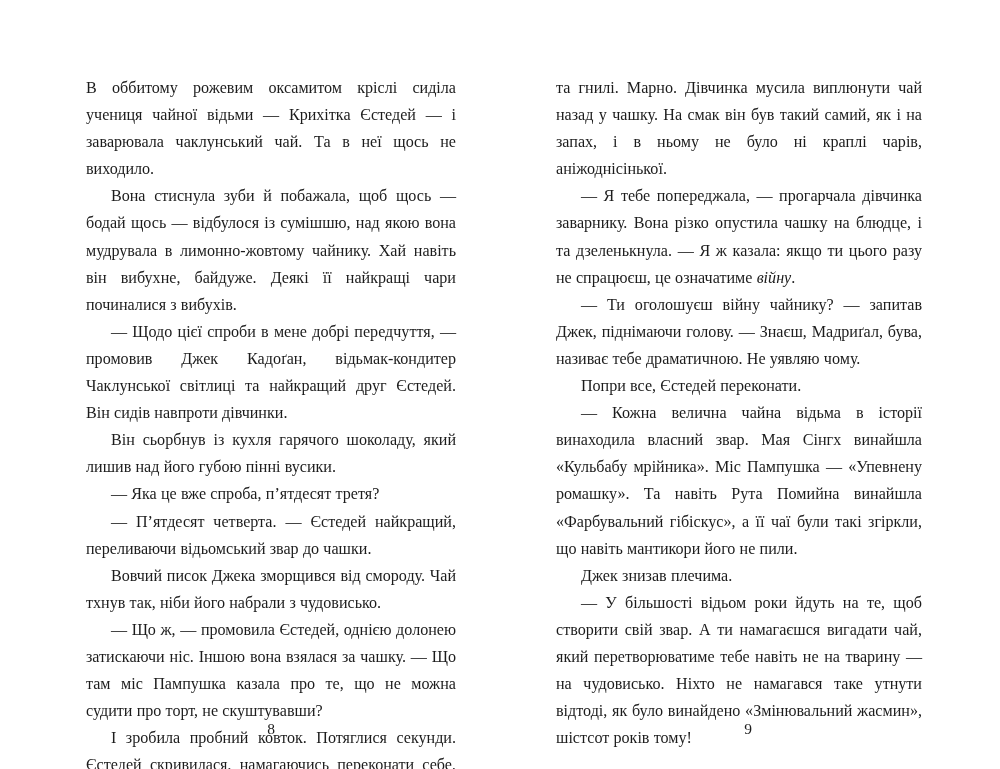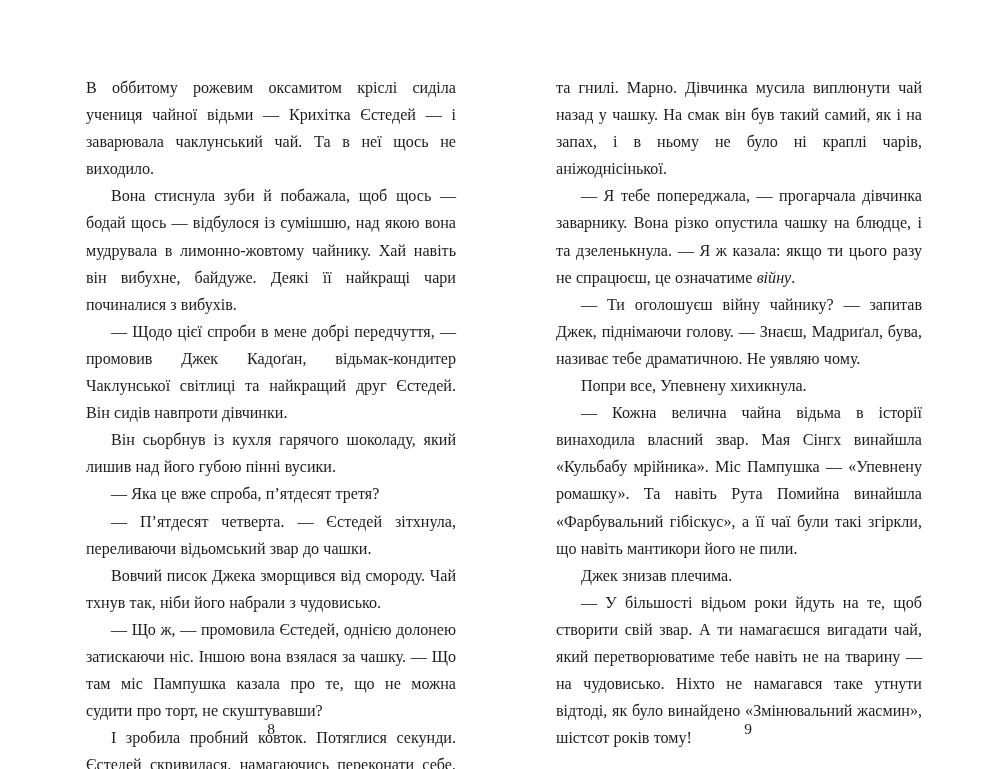--- a/index.html
+++ b/index.html
@@ -71,34 +71,34 @@
 
 <div class="spread">
 
   <div class="page page-left">
     <div class="text-column">
       <p class="para no-indent">В оббитому рожевим оксамитом кріслі сиділа учениця чайної відьми — Крихітка Єстедей — і заварювала чаклунський чай. Та в неї щось не виходило.</p>
       <p class="para">Вона стиснула зуби й побажала, щоб щось — бодай щось — відбулося із сумішшю, над якою вона мудрувала в лимонно-жовтому чайнику. Хай навіть він вибухне, байдуже. Деякі її найкращі чари починалися з вибухів.</p>
       <p class="para">— Щодо цієї спроби в мене добрі передчуття, — промовив Джек Кадоґан, відьмак-кондитер Чаклунської світлиці та найкращий друг Єстедей. Він сидів навпроти дівчинки.</p>
       <p class="para">Він сьорбнув із кухля гарячого шоколаду, який лишив над його губою пінні вусики.</p>
       <p class="para">— Яка це вже спроба, п’ятдесят третя?</p>
-      <p class="para">— П’ятдесят четверта. — Єстедей зітхнула, переливаючи відьомський звар до чашки.</p>
+      <p class="para">— П’ятдесят четверта. — Єстедей найкращий, переливаючи відьомський звар до чашки.</p>
       <p class="para">Вовчий писок Джека зморщився від смороду. Чай тхнув так, ніби його набрали з чудовисько.</p>
       <p class="para">— Що ж, — промовила Єстедей, однією долонею затискаючи ніс. Іншою вона взялася за чашку. — Що там міс Пампушка казала про те, що не можна судити про торт, не скуштувавши?</p>
       <p class="para">І зробила пробний ковток. Потяглися секунди. Єстедей скривилася, намагаючись переконати себе, що насолоджується смаком тліну</p>
     </div>
     <div class="folio">8</div>
   </div>
 
   <div class="page page-right">
     <div class="text-column">
         <p class="para no-indent">та гнилі. Марно. Дівчинка мусила виплюнути чай назад у чашку. На смак він був такий самий, як і на запах, і в ньому не було ні краплі чарів, аніжоднісінької.</p>
         <p class="para">— Я тебе попереджала, — прогарчала дівчинка заварнику. Вона різко опустила чашку на блюдце, і та дзеленькнула. — Я ж казала: якщо ти цього разу не спрацюєш, це означатиме <i>війну</i>.</p>
         <p class="para">— Ти оголошуєш війну чайнику? — запитав Джек, піднімаючи голову. — Знаєш, Мадриґал, бува, називає тебе драматичною. Не уявляю чому.</p>
-        <p class="para">Попри все, Упевнену хихикнула.</p>
+        <p class="para">Попри все, Єстедей переконати.</p>
         <p class="para">— Кожна велична чайна відьма в історії винаходила власний звар. Мая Сінгх винайшла «Кульбабу мрійника». Міс Пампушка — «Упевнену ромашку». Та навіть Рута Помийна винайшла «Фарбувальний гібіскус», а її чаї були такі згіркли, що навіть мантикори його не пили.</p>
         <p class="para">Джек знизав плечима.</p>
         <p class="para">— У більшості відьом роки йдуть на те, щоб створити свій звар. А ти намагаєшся вигадати чай, який перетворюватиме тебе навіть не на тварину — на чудовисько. Ніхто не намагався таке утнути відтоді, як було винайдено «Змінювальний жасмин», шістсот років тому!</p>
       </div>
     <div class="folio">9</div>
   </div>
 
 </div>
 
 </body></html>

